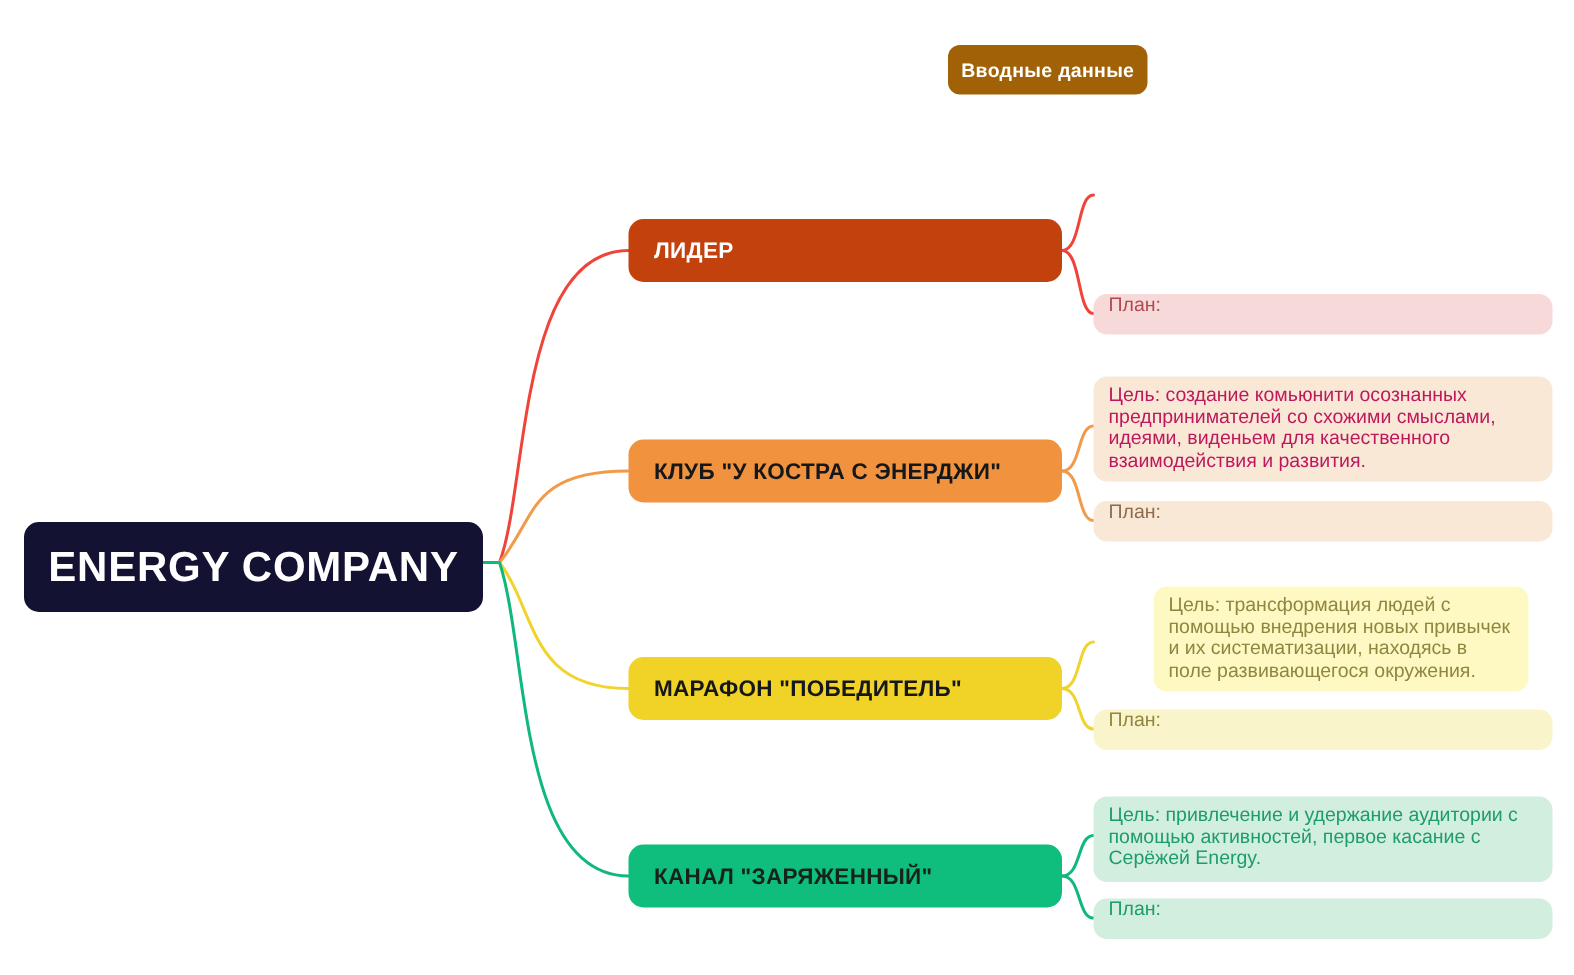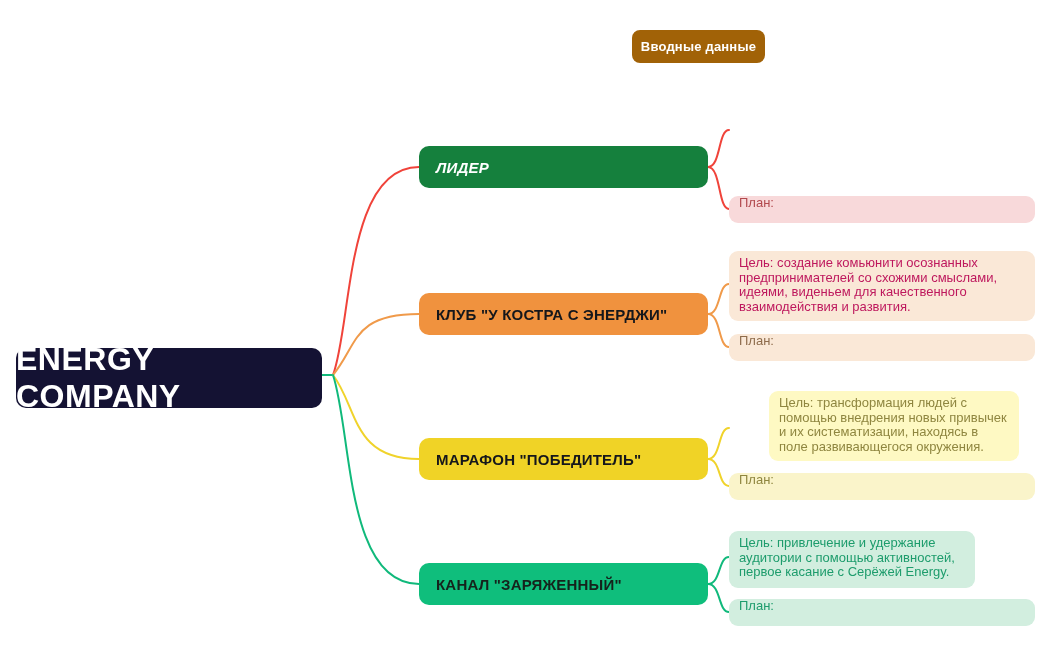--- a/index.html
+++ b/index.html
@@ -24,21 +24,21 @@
   }
   .node { position: absolute; box-sizing: border-box; }
   .badge {
     border-radius: 8px;
     display: flex; align-items: center; justify-content: center;
     font-weight: bold; font-size: 13px; letter-spacing: 0.2px;
   }
   .root {
     border-radius: 10px;
     display: flex; align-items: center; justify-content: center;
-    font-weight: bold; font-size: 32px; letter-spacing: 0.5px;
+    font-weight: bold; font-size: 28px; letter-spacing: 0.5px;
   }
   .branch {
     border-radius: 10px;
     display: flex; align-items: center;
     font-weight: bold; font-size: 15px; letter-spacing: 0.2px;
     padding-left: 17px;
   }
   .child {
     border-radius: 9px;
     font-size: 13px;
@@ -78,21 +78,21 @@
   </svg>
 
   <div class="node badge" style="left: 632px; top: 30px; width: 133px; height: 33px; background-color: #a16207; color: rgb(255, 255, 255);">
     <span>Вводные данные</span>
   </div>
 
   <div class="node root" style="left: 16px; top: 348px; width: 306px; height: 60px; background-color: rgb(20, 18, 51); color: rgb(255, 255, 255);">
     <span>ENERGY COMPANY</span>
   </div>
 
-  <div class="node branch" style="left: 419px; top: 146px; width: 289px; height: 42px; background-color: #15803d; color: rgb(255, 255, 255); font-style: italic;">
+  <div class="node branch" style="left: 419px; top: 146px; width: 289px; height: 42px; background-color: #c2410c; color: rgb(255, 255, 255);">
     <span>ЛИДЕР</span>
   </div>
   <div class="node child plan" style="left: 729px; top: 196px; width: 306px; background-color: rgb(248, 217, 218); color: rgb(178, 73, 78);">
     <span>План:</span>
   </div>
 
   <div class="node branch" style="left: 419px; top: 293px; width: 289px; height: 42px; background-color: rgb(240, 146, 62); color: rgb(21, 23, 27);">
     <span>КЛУБ "У КОСТРА С ЭНЕРДЖИ"</span>
   </div>
   <div class="node child" style="left: 729px; top: 251px; width: 306px; min-height: 70px; background-color: rgb(250, 232, 215); color: #be185d;">
@@ -108,20 +108,20 @@
   <div class="node child" style="left: 729px; top: 391px; width: 250px; min-height: 70px; background-color: #fef9c3; color: rgb(143, 134, 64); margin-left: 40px;">
     <span>Цель: трансформация людей с помощью внедрения новых привычек и их систематизации, находясь в поле развивающегося окружения.</span>
   </div>
   <div class="node child plan" style="left: 729px; top: 473px; width: 306px; background-color: rgb(250, 244, 202); color: rgb(143, 134, 64);">
     <span>План:</span>
   </div>
 
   <div class="node branch" style="left: 419px; top: 563px; width: 289px; height: 42px; background-color: rgb(15, 190, 124); color: rgb(21, 35, 28);">
     <span>КАНАЛ "ЗАРЯЖЕННЫЙ"</span>
   </div>
-  <div class="node child" style="left: 729px; top: 531px; width: 246px; min-height: 57px; background-color: rgb(210, 238, 223); color: rgb(29, 156, 108);">
+  <div class="node child" style="left: 729px; top: 531px; width: 306px; min-height: 57px; background-color: rgb(210, 238, 223); color: rgb(29, 156, 108);">
     <span>Цель: привлечение и удержание аудитории с помощью активностей, первое касание с Серёжей Energy.</span>
   </div>
   <div class="node child plan" style="left: 729px; top: 599px; width: 306px; background-color: rgb(210, 238, 223); color: rgb(29, 156, 108);">
     <span>План:</span>
   </div>
 
 </div>
 
 </body></html>

